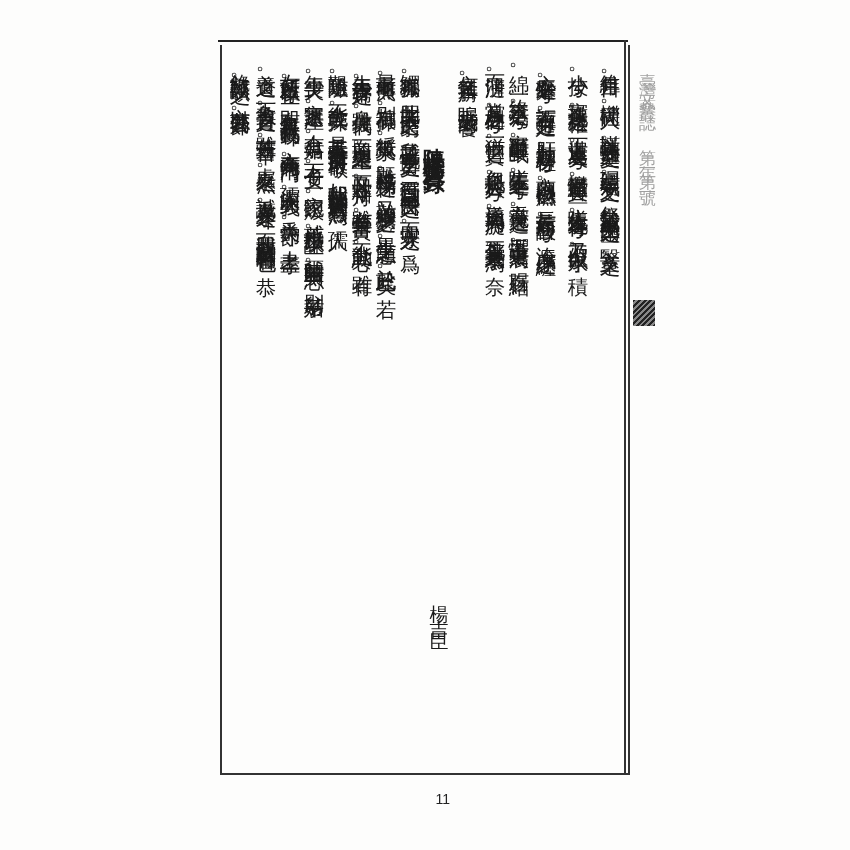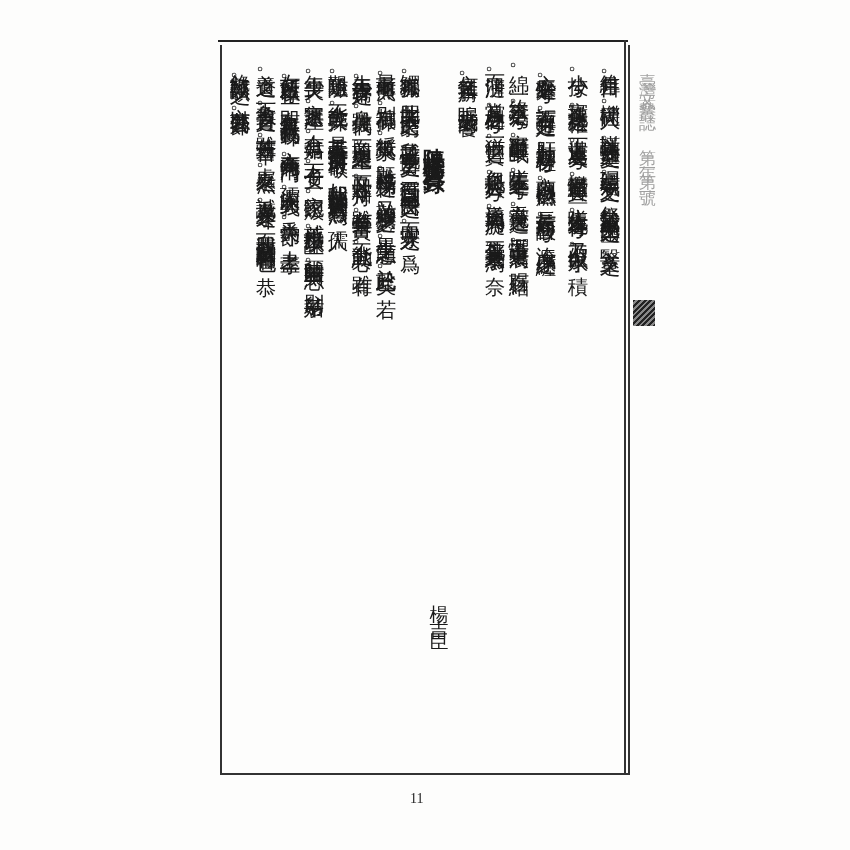--- a/index.html
+++ b/index.html
@@ -72,22 +72,22 @@
     }
     .spine-block {
       position: absolute; left: 633px; top: 300px; width: 22px; height: 26px;
       background: repeating-linear-gradient(135deg, #222 0 2px, #888 2px 4px);
     }
     .spine-rule {
       position: absolute; left: 624px; top: 40px; width: 2px; height: 735px;
       background: #333;
     }
     .page-number {
-      position: absolute; top: 791px; left: 410px; width: 40px; text-align: left;
-      font-family: Liberation Serif, serif;
+      position: absolute; top: 791px; left: 410px; width: 40px; text-align: right;
+      font-family: Liberation Sans, sans-serif;
       font-size: 14px;
       color: #222;
     }
   </style>
 </head>
 <body>
 
 <div class="page">
 
   <div class="top-rule"></div>

